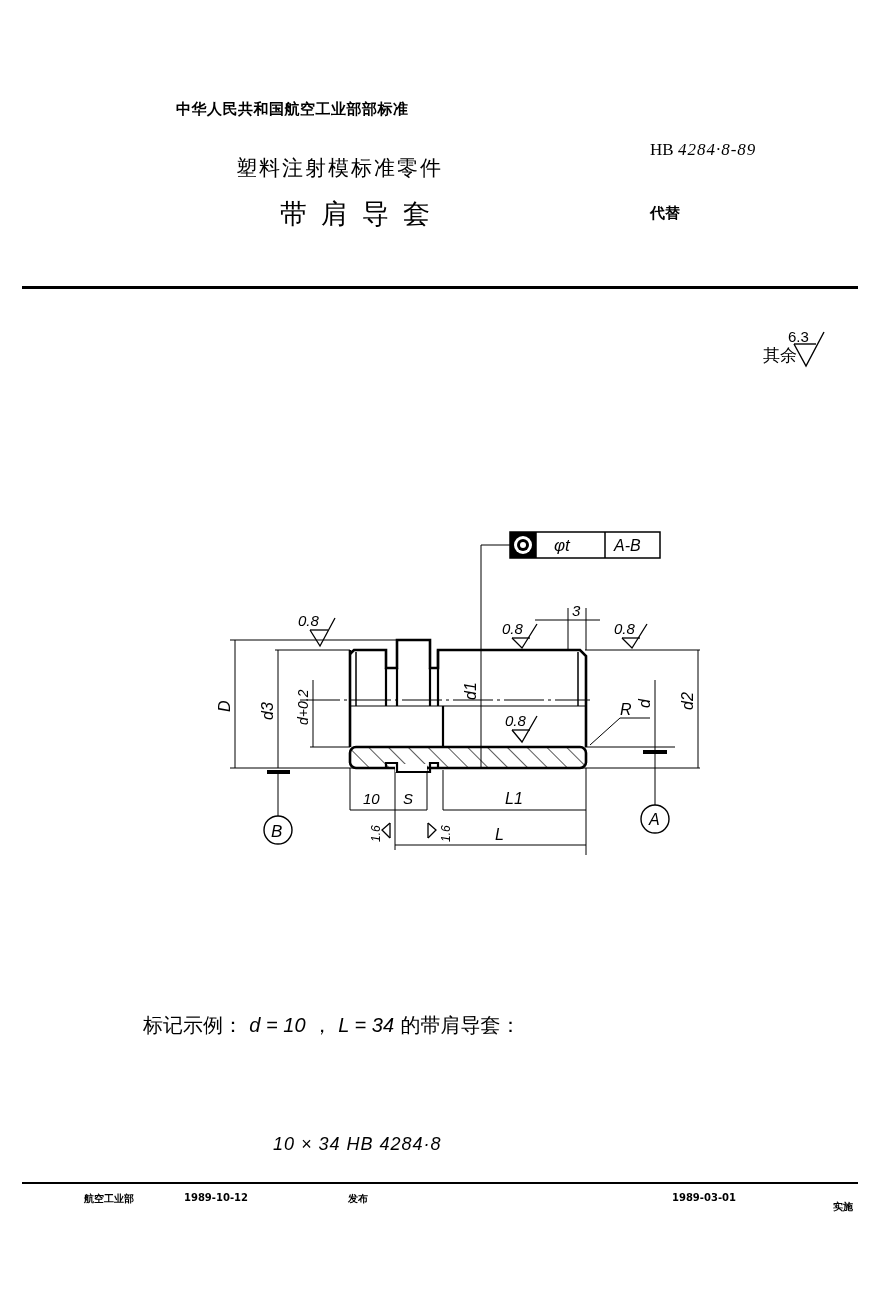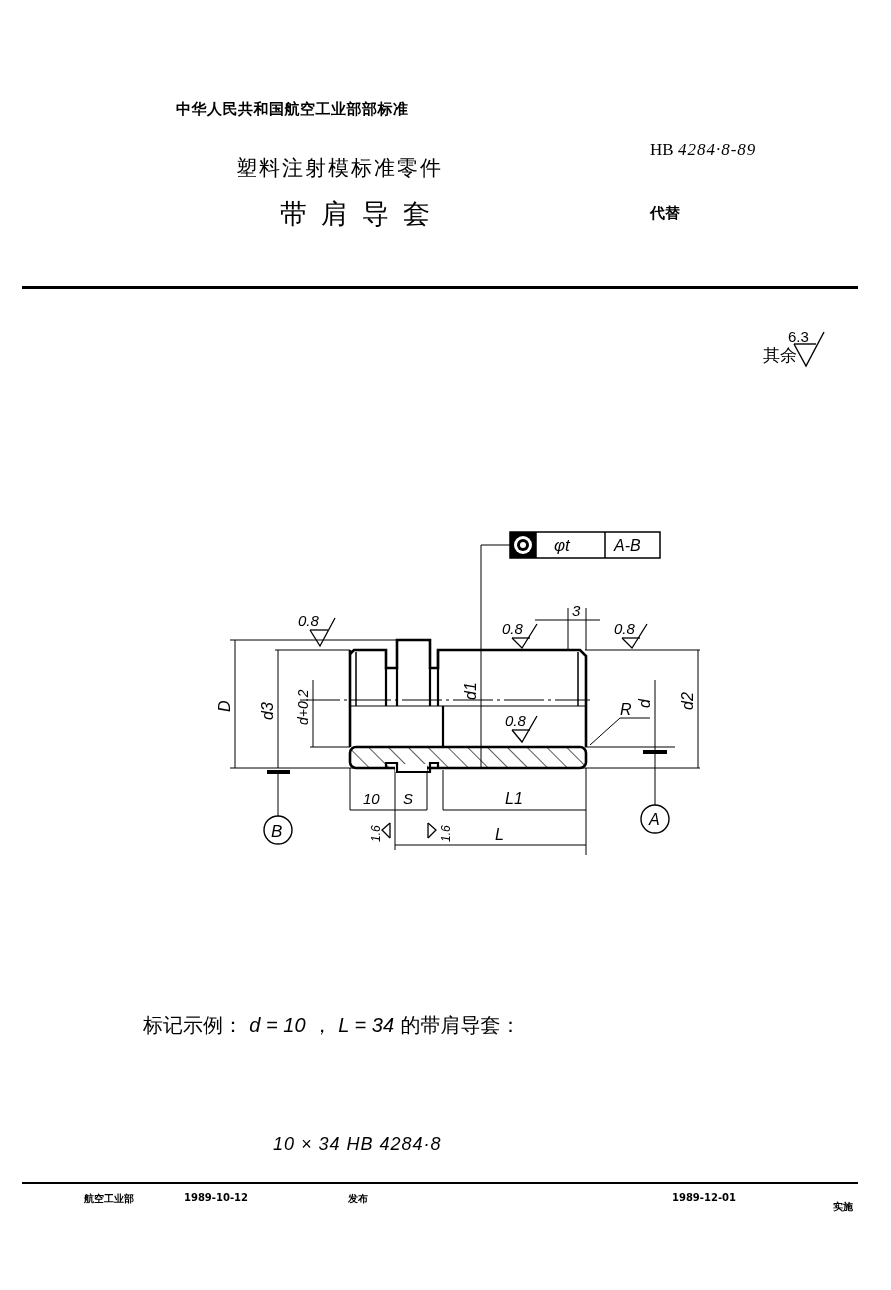--- a/index.html
+++ b/index.html
@@ -175,14 +175,14 @@
   <span>，</span>
   <span class="math">L = 34</span>
   <span>的带肩导套：</span>
 </div>
 <div class="abs marking">10 × 34   HB 4284·8</div>
 
 <div class="rule-bottom"></div>
 <div class="abs footer" style="left:84px;">航空工业部</div>
 <div class="abs footer date" style="left:184px;">1989-10-12</div>
 <div class="abs footer" style="left:348px;">发布</div>
-<div class="abs footer date" style="left:672px;">1989-12-01</div>
+<div class="abs footer date" style="left:672px;">1989-03-01</div>
 <div class="abs footer" style="left:833px;margin-top:8px;">实施</div>
 
 </body></html>

